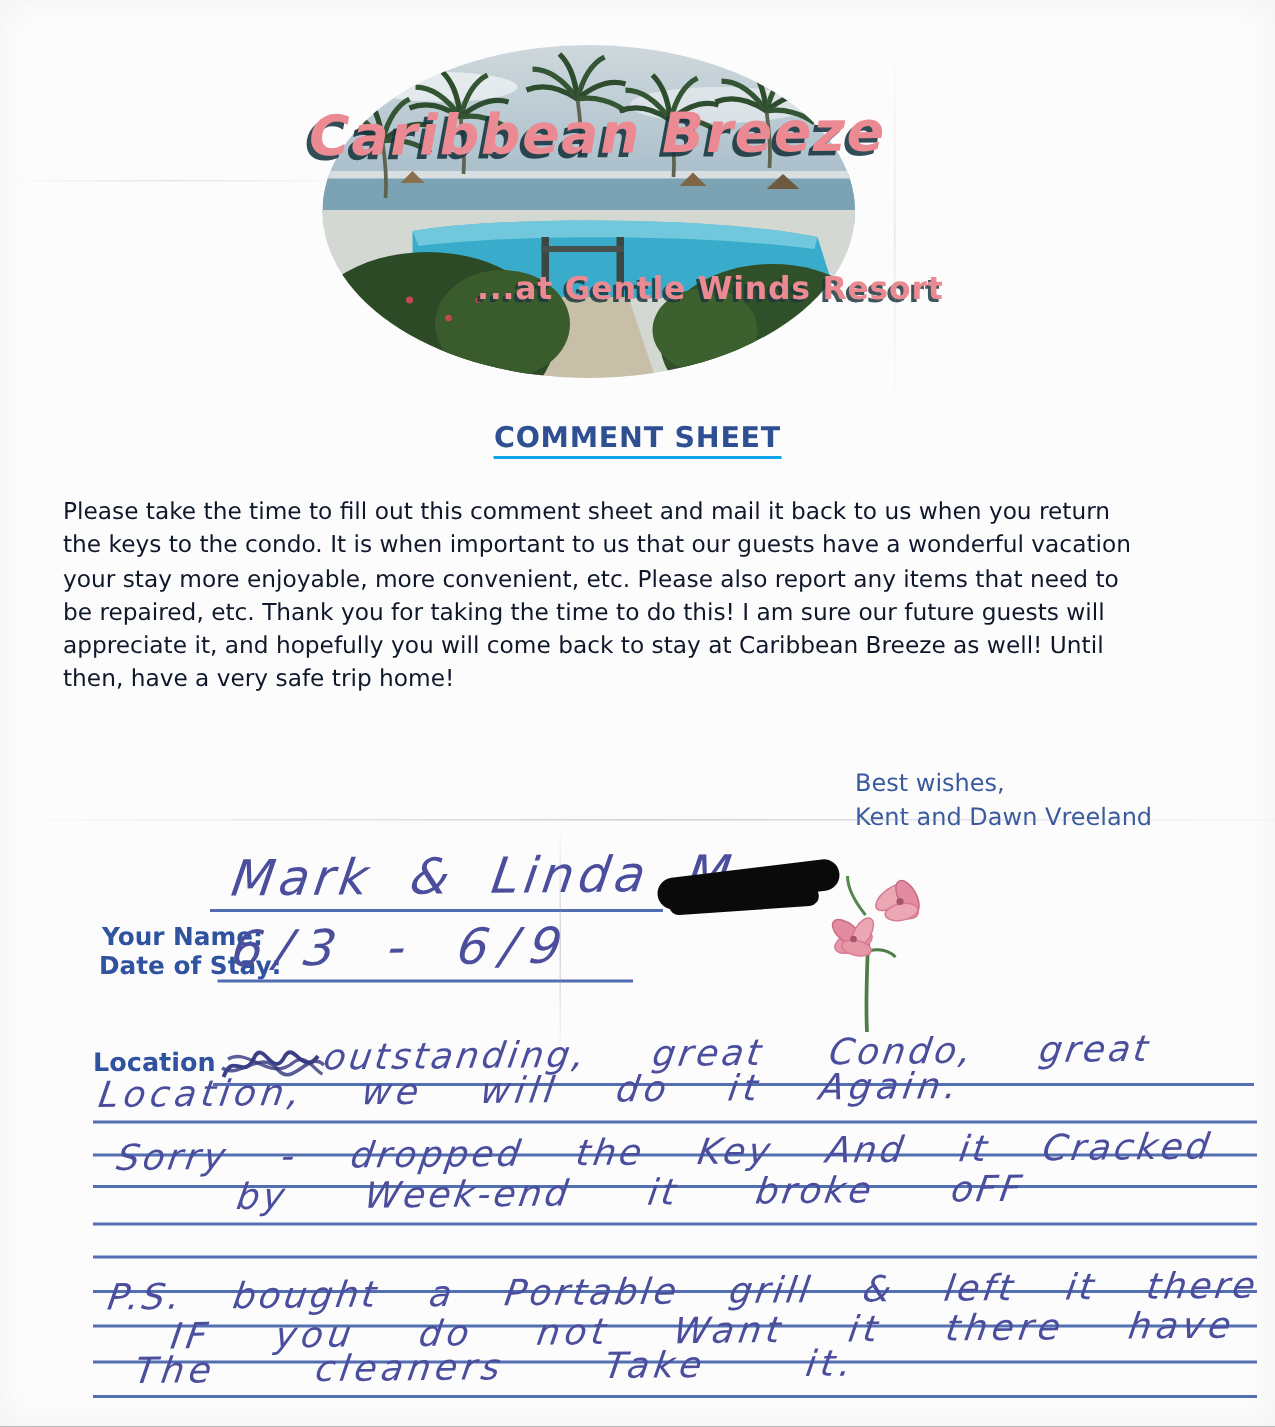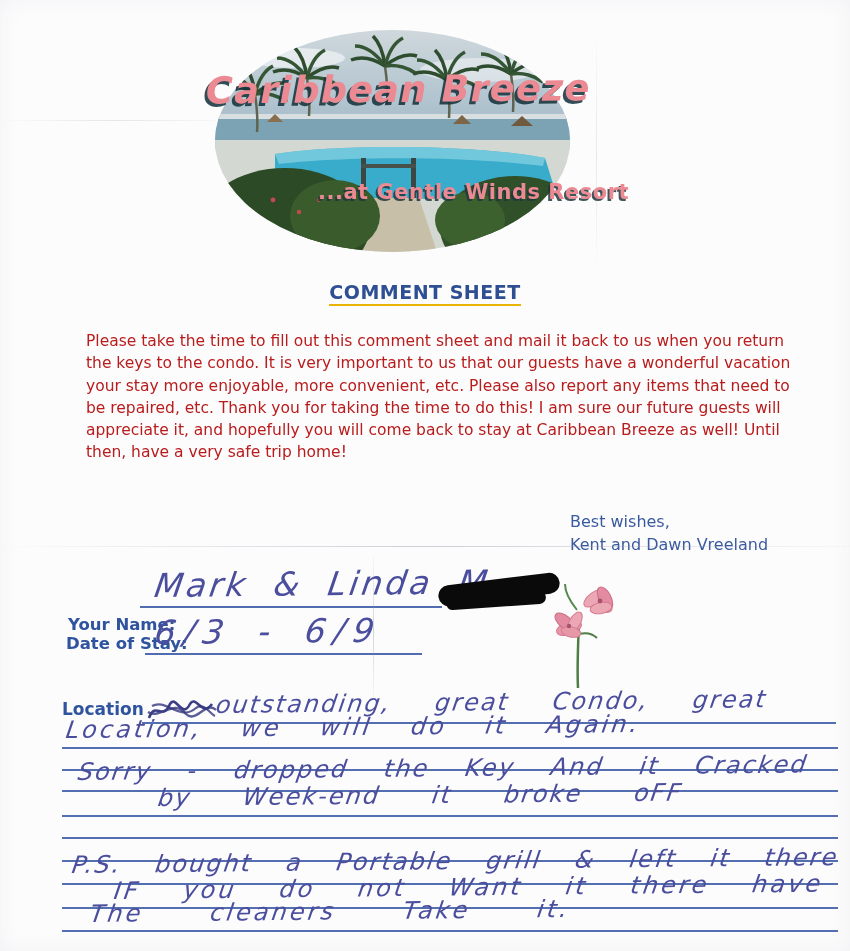--- a/index.html
+++ b/index.html
@@ -26,23 +26,23 @@
   .logo-subtitle{
     position:absolute;left:318px;top:180px;
     font-size:21px;font-weight:bold;letter-spacing:.5px;
     color:#ec8a93;text-shadow:-2px 2px 0 rgba(30,55,60,.85);white-space:nowrap;
   }
 
   .heading{
     position:absolute;left:0;top:281px;width:850px;text-align:center;
     font-size:19px;font-weight:bold;letter-spacing:.5px;color:#2e4f92;
   }
-  .heading span{border-bottom:2px solid #eab308;padding-bottom:1px;}
-
-  .intro{position:absolute;left:42px;top:330px;color:#b91c1c;font-size:15.5px;line-height:22.3px;margin-left:44px;}
+  .heading span{border-bottom:2px solid #0ea5e9;padding-bottom:1px;}
+
+  .intro{position:absolute;left:42px;top:330px;color:#0f172a;font-size:15.5px;line-height:22.3px;}
   .intro div{white-space:nowrap;}
 
   .signoff{position:absolute;left:570px;top:510px;color:#3a5a9e;font-size:16px;line-height:23px;}
 
   .field-label{position:absolute;color:#2f539e;font-size:16.5px;font-weight:bold;white-space:nowrap;}
   .uline{position:absolute;height:2px;background:#3e5ca7;opacity:.9;}
   .ruled{position:absolute;height:2px;background:#3c5ba6;opacity:.88;}
 
   .hw{
     position:absolute;font-family:"DejaVu Sans",sans-serif;font-style:italic;
@@ -129,21 +129,21 @@
 
   <div class="logo-title">Caribbean Breeze</div>
   <div class="logo-subtitle">...at Gentle Winds Resort</div>
 
   <div class="heading">
     <span>COMMENT SHEET</span>
   </div>
 
   <div class="intro">
     <div>Please take the time to fill out this comment sheet and mail it back to us when you return</div>
-    <div>the keys to the condo.  It is very important to us that our guests have a wonderful vacation</div>
+    <div>the keys to the condo.  It is when important to us that our guests have a wonderful vacation</div>
     <div>your stay more enjoyable, more convenient, etc.  Please also report any items that need to</div>
     <div>be repaired, etc. Thank you for taking the time to do this!  I am sure our future guests will</div>
     <div>appreciate it, and hopefully you will come back to stay at Caribbean Breeze as well!  Until</div>
     <div>then, have a very safe trip home!</div>
   </div>
 
   <div class="signoff">
     <div>Best wishes,</div>
     <div>Kent and Dawn Vreeland</div>
   </div>

